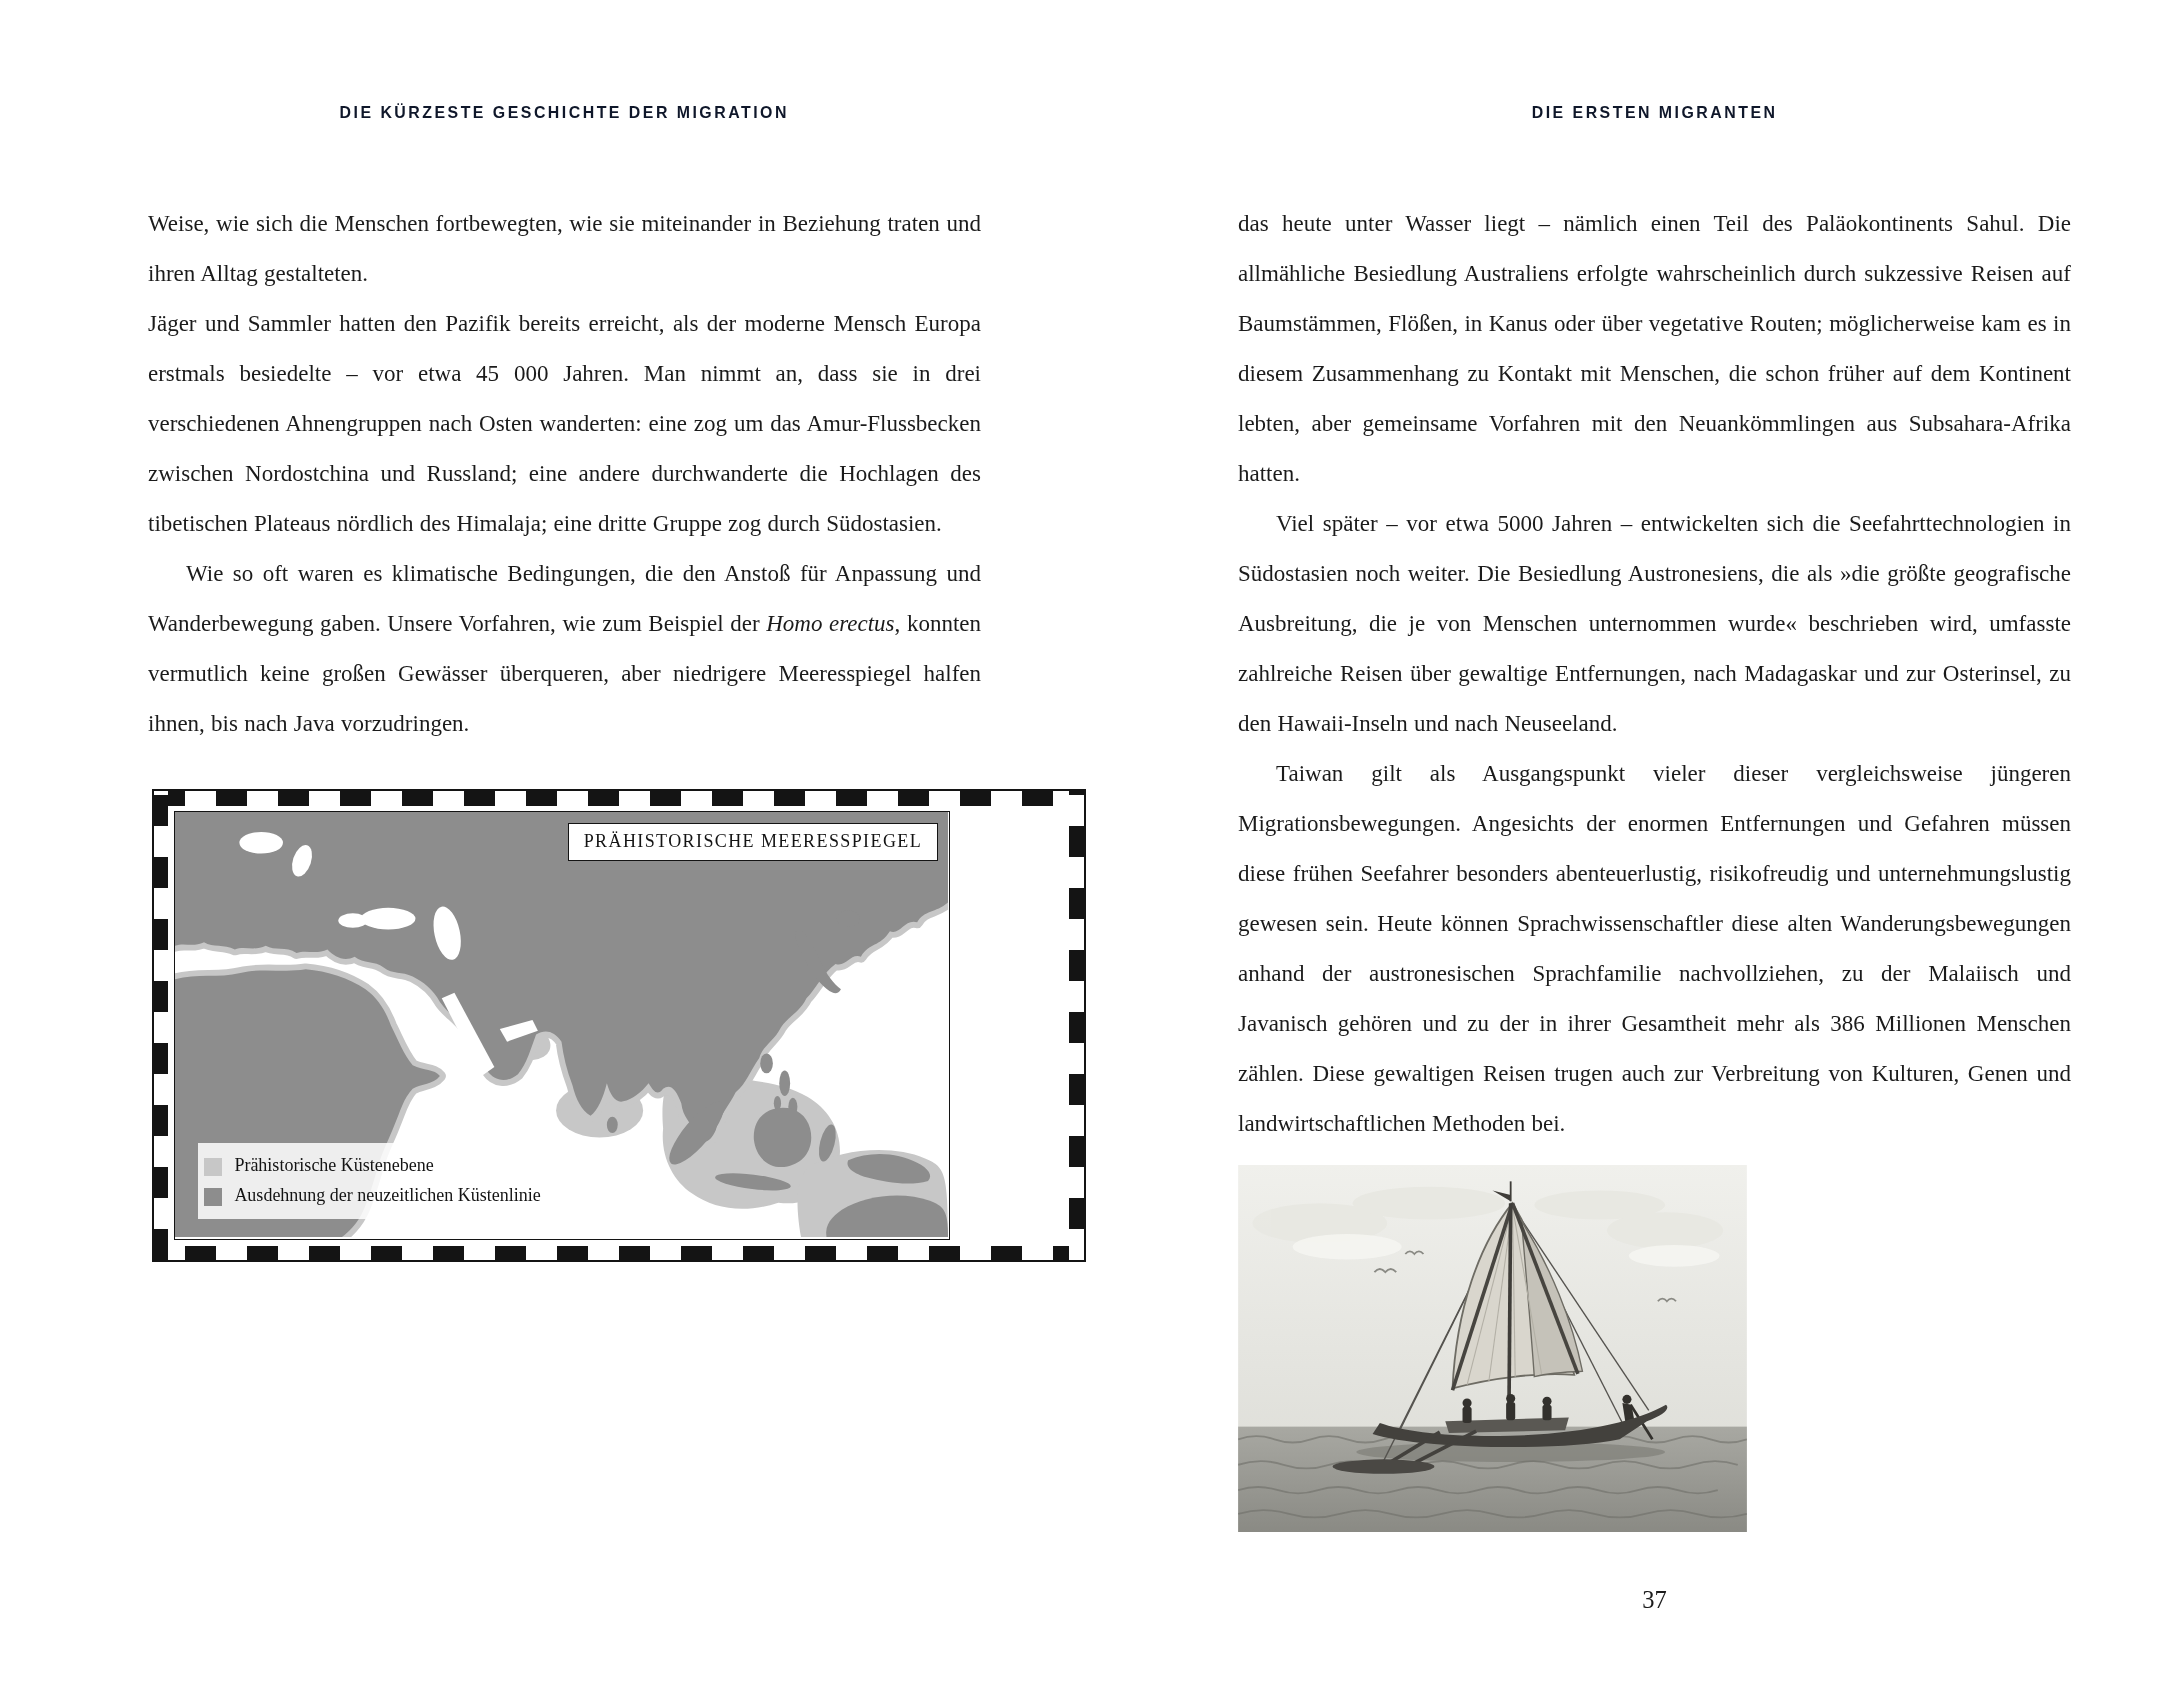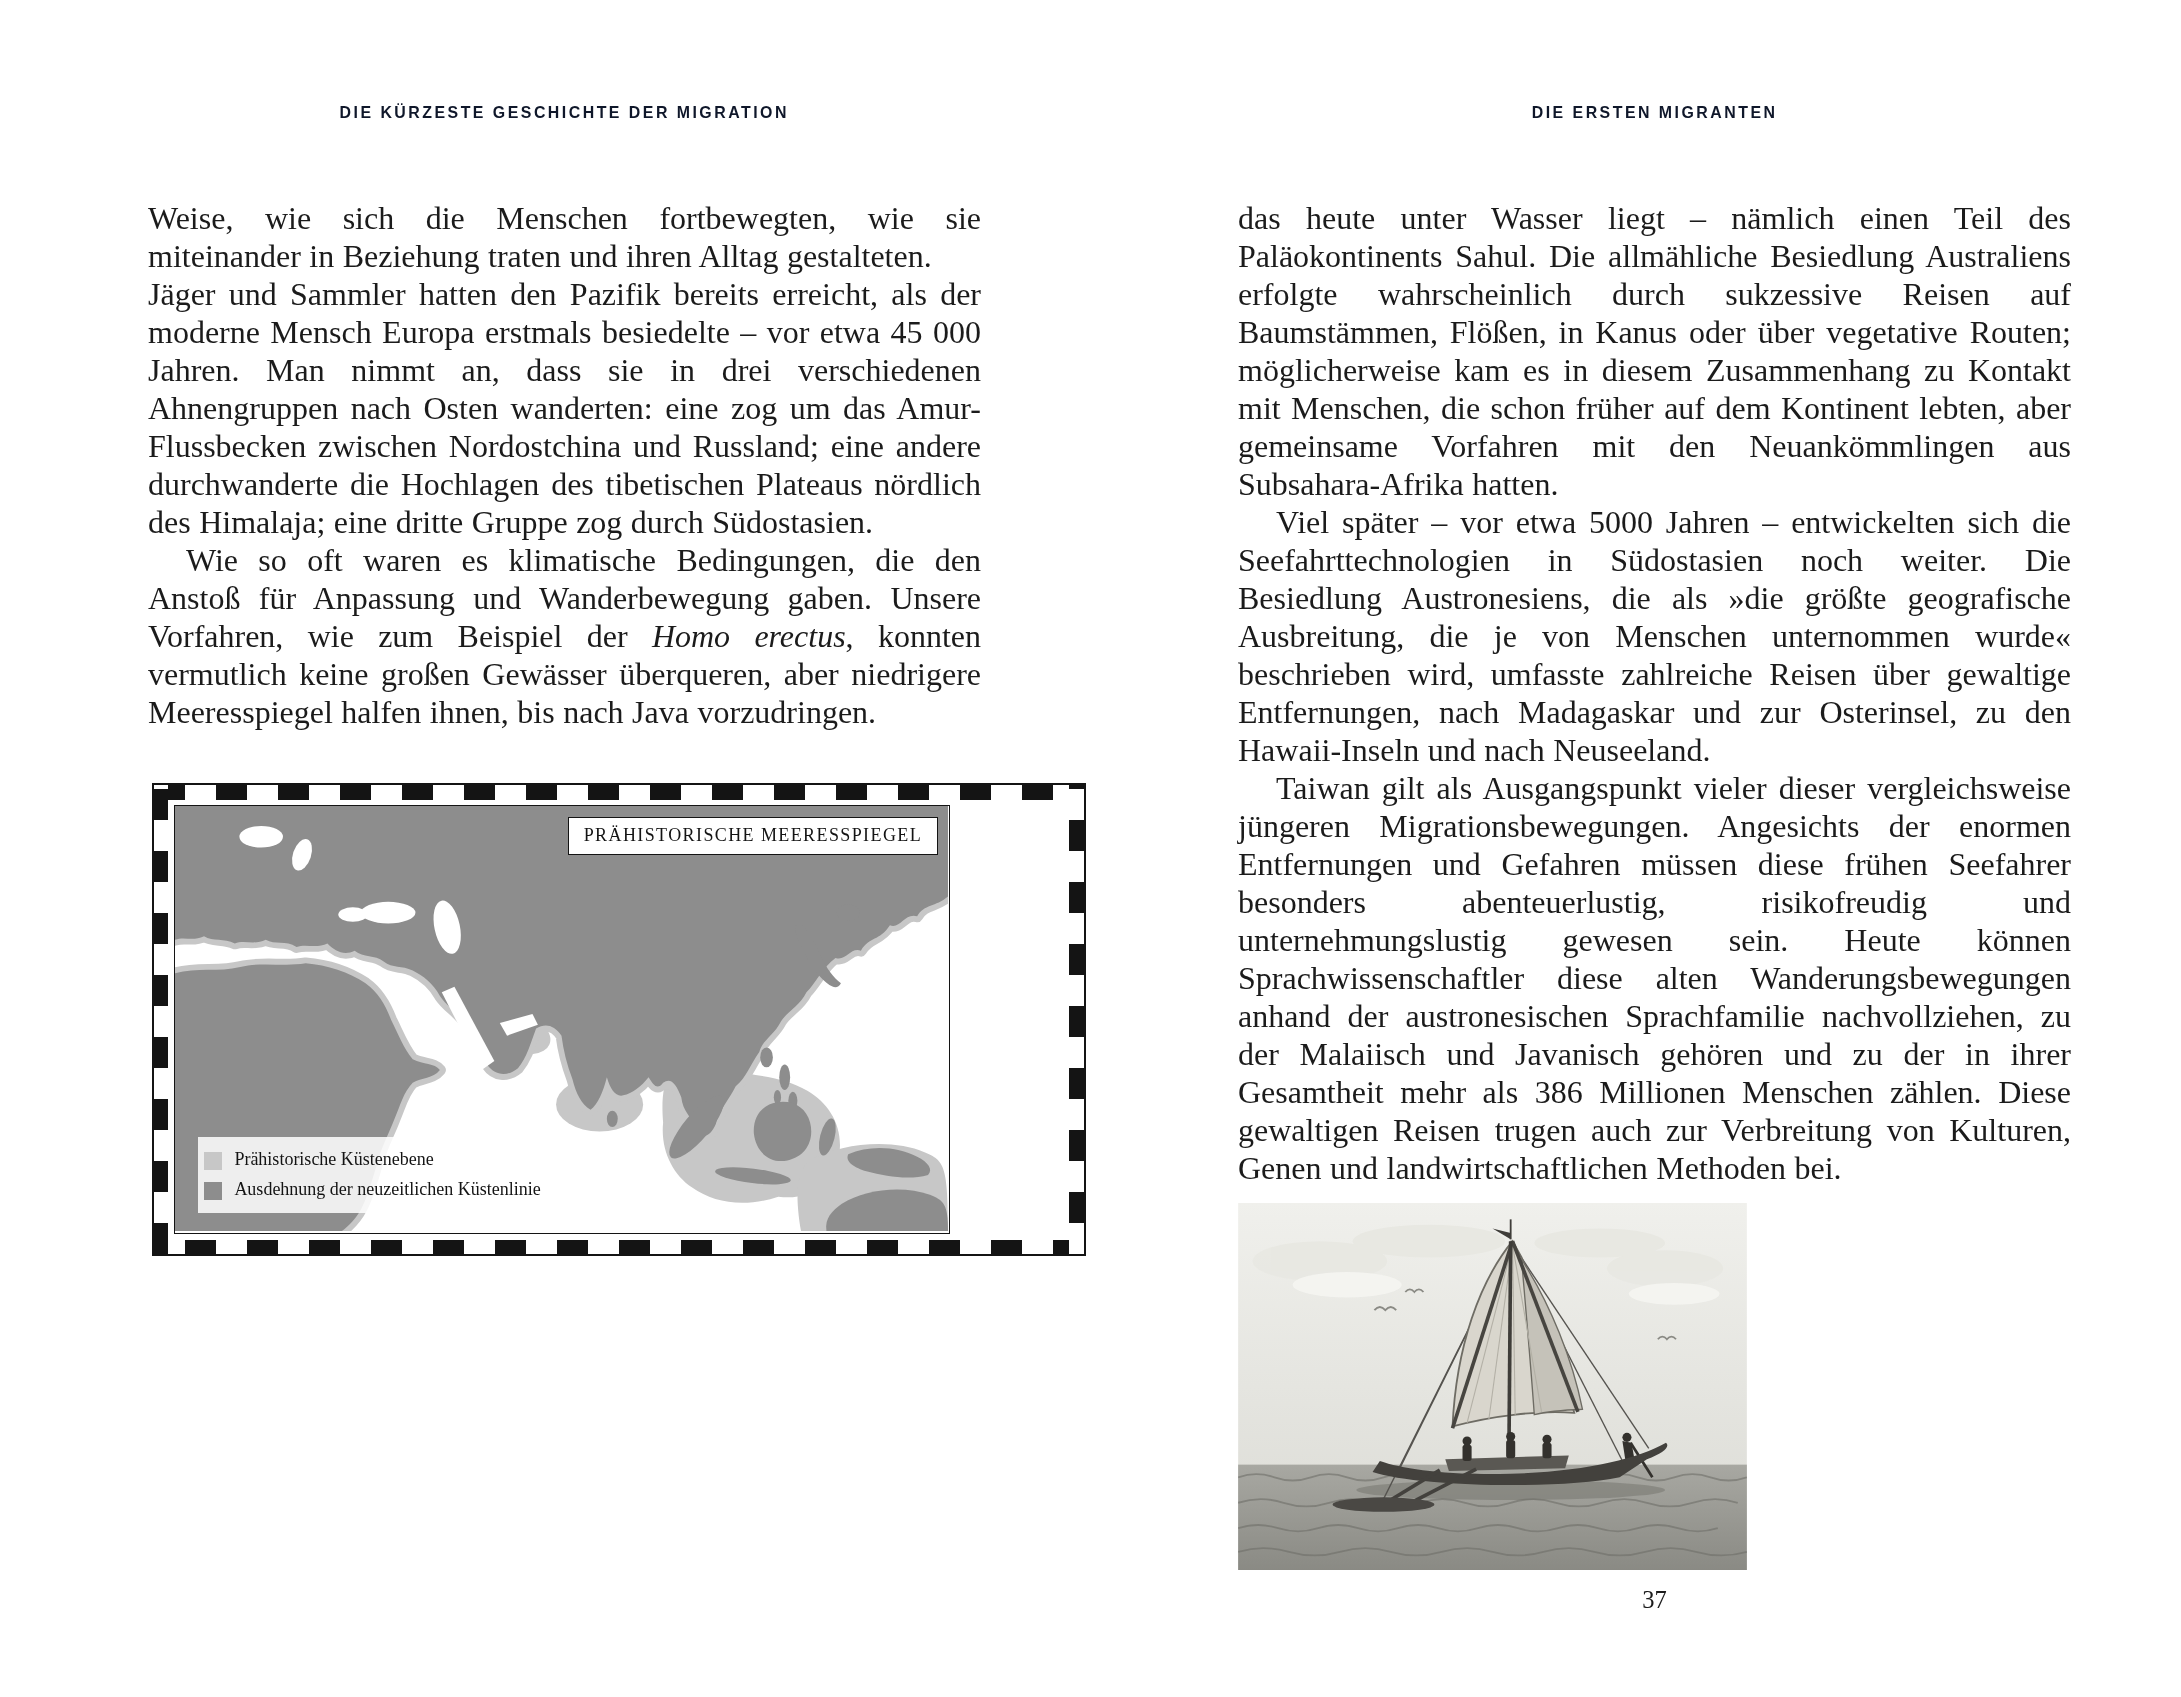--- a/index.html
+++ b/index.html
@@ -18,37 +18,37 @@
 
   .running-header {
     text-align:center;
     font-family:"Liberation Sans", sans-serif;
     font-size:17.3px; font-weight:700; letter-spacing:2.7px;
     color:#0f172a; margin-bottom:76px;
   }
   .running-header span { display:inline-block; transform:scaleX(0.92); transform-origin:center; }
 
   p.body {
-    font-size:32px; line-height:38px; text-align:justify;
+    font-size:23px; line-height:50px; text-align:justify;
     hyphens:auto; -webkit-hyphens:auto; word-spacing:0.5px;
   }
   p.indent { text-indent:38px; }
   p.body em { font-style:italic; }
 
   h2.section-heading { text-align:center; margin:49px 0 40px; font-weight:400; }
   h2.section-heading span {
     display:inline-block;
     font-family:"Liberation Sans", sans-serif;
     font-size:42px; font-weight:400; color:#161616;
     transform:scaleX(0.74); transform-origin:center;
     letter-spacing:0.5px; white-space:nowrap;
   }
 
   
-  figure.map-figure { margin-top:52px; margin-left:3.6px; width:934px; }
+  figure.map-figure { margin-top:40px; margin-left:3.6px; width:934px; }
   .map-frame {
     position:relative; border:2.7px solid #141414; background:#fff; padding:20px;
   }
   .checker { position:absolute; }
   .checker.top    { top:0; left:0; right:0; height:14.5px; background:repeating-linear-gradient(90deg,#141414 0 31px,#ffffff 31px 62px); }
   .checker.bottom { bottom:0; left:0; right:0; height:14.5px; background:repeating-linear-gradient(90deg,#ffffff 0 31px,#141414 31px 62px); }
   .checker.left   { top:0; bottom:0; left:0; width:14.5px; background:repeating-linear-gradient(0deg,#141414 0 31px,#ffffff 31px 62px); }
   .checker.right  { top:0; bottom:0; right:0; width:14.5px; background:repeating-linear-gradient(0deg,#ffffff 0 31px,#141414 31px 62px); }
   .map-canvas {
     position:relative; border:1.8px solid #141414; background:#ffffff;

